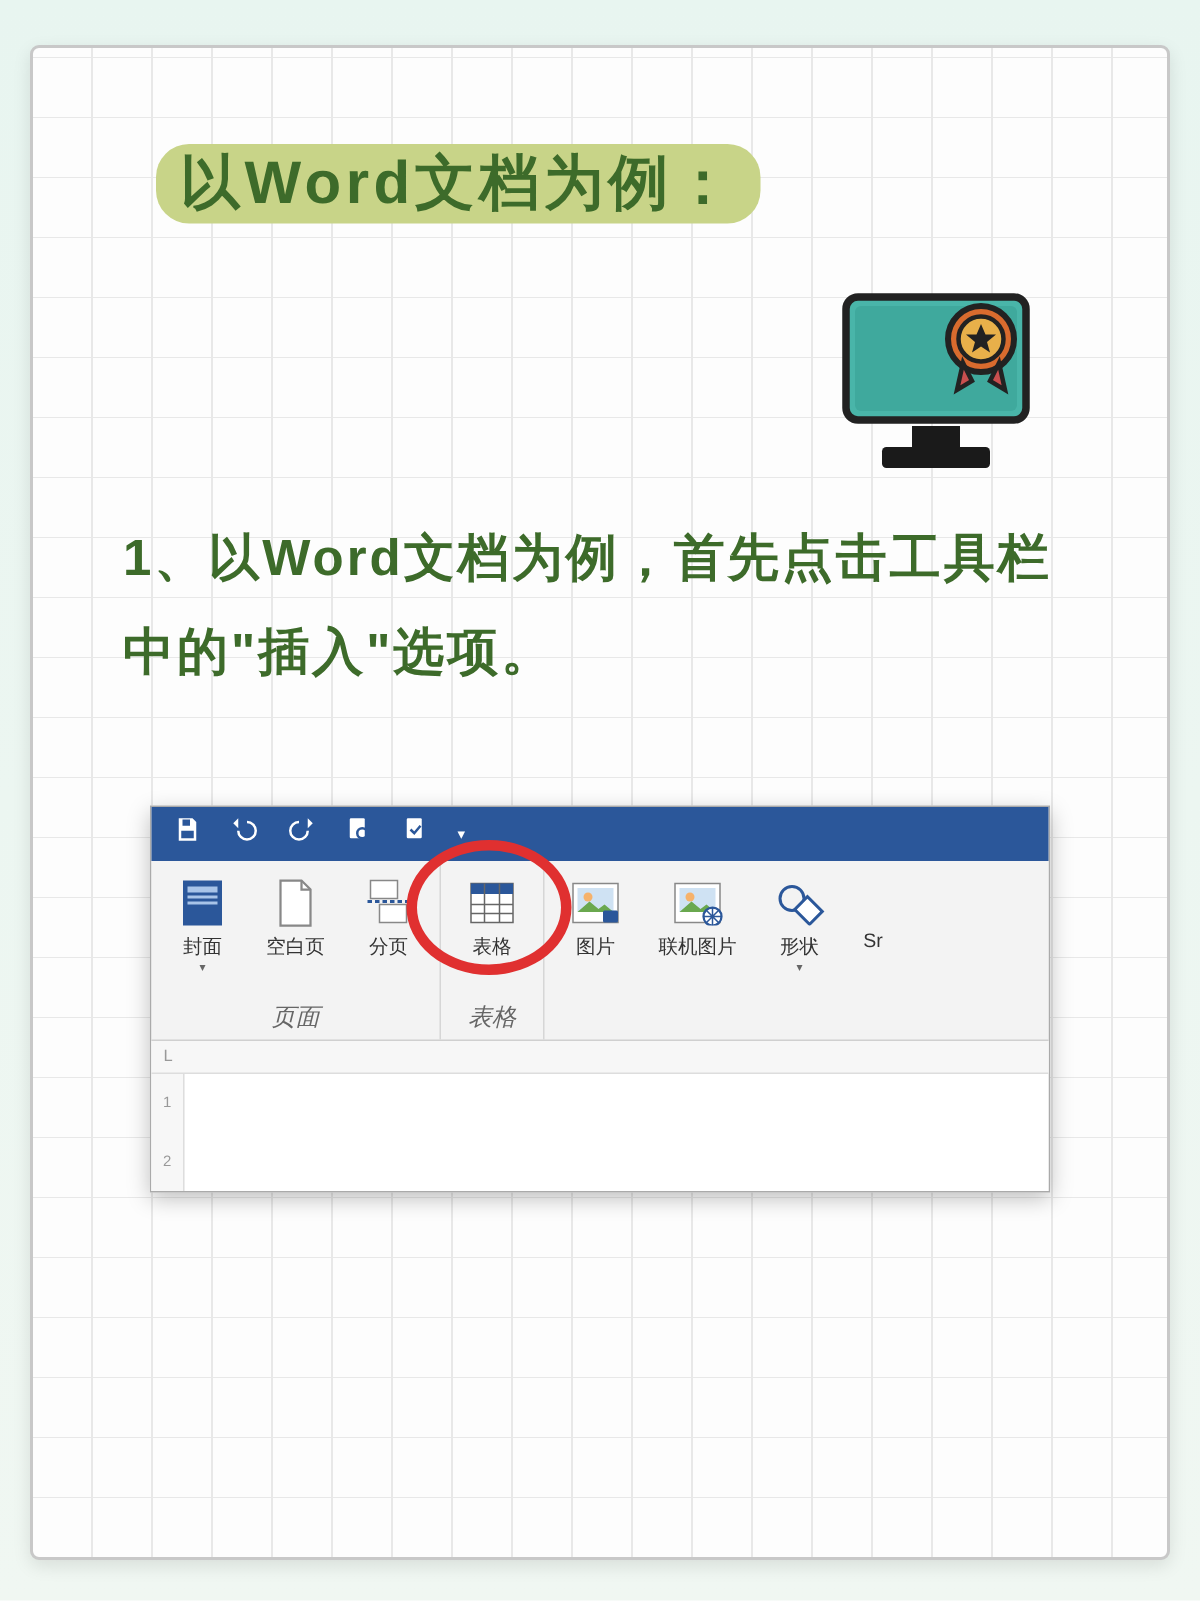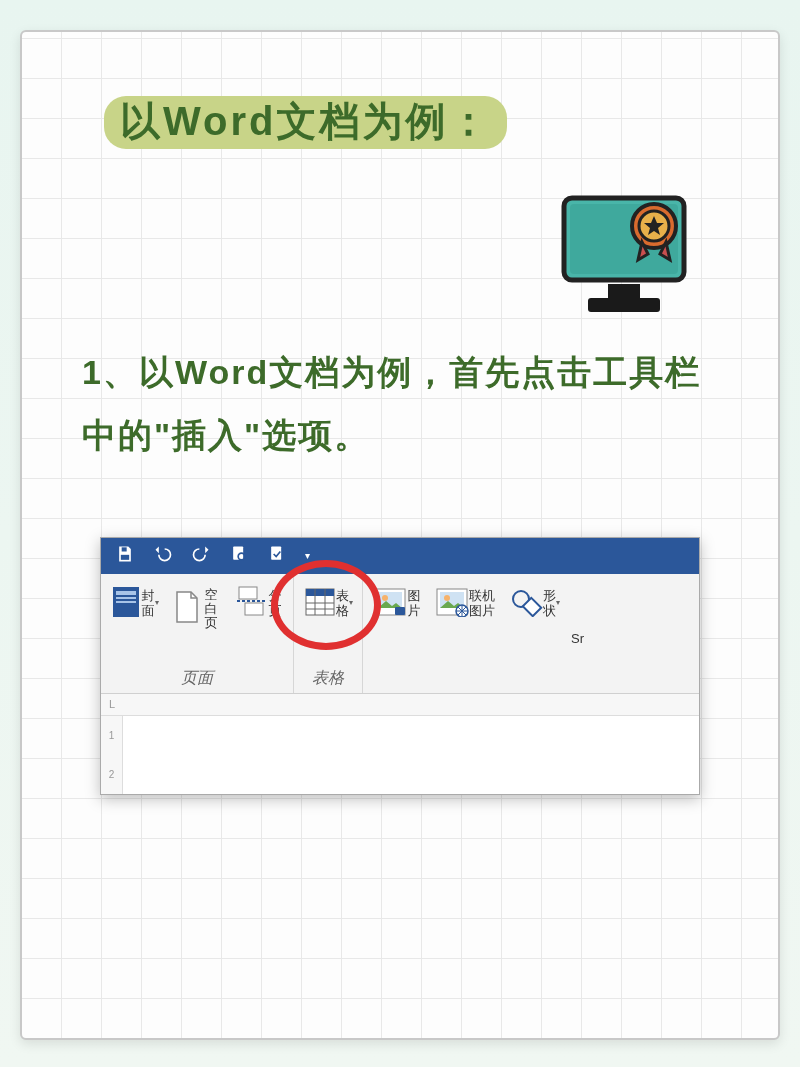--- a/index.html
+++ b/index.html
@@ -98,21 +98,21 @@
     height: 120px;
     display: flex;
   }
   .rgroup {
     display: flex;
     flex-direction: column;
     border-right: 1px solid #d6d6d6;
     padding: 6px 10px 2px 10px;
   }
   .rbtns { display: flex; gap: 14px; flex: 1; align-items: flex-start; padding-top: 4px; }
-  .rbtn { display: flex; flex-direction: row; align-items: center; width: 48px; cursor: pointer; }
+  .rbtn { display: flex; flex-direction: column; align-items: center; width: 48px; cursor: pointer; }
   .rbtn .ic { width: 36px; height: 36px; display: flex; align-items: center; justify-content: center; }
   .rbtn .lbl { font-size: 13px; color: #333; margin-top: 4px; text-align: center; line-height: 1.1; }
   .rbtn .dd { font-size: 8px; color: #666; margin-top: 2px; }
   .grplabel { font-size: 16px; color: #666; text-align: center; padding: 2px 0; font-style: italic; }
   .docarea { height: 100px; background: #fff; position: relative; }
   .ruler { height: 22px; background: #f7f7f7; border-bottom: 1px solid #ddd; display:flex; align-items:center; padding-left:8px; font-size:11px; color:#999; }
   .vruler { position:absolute; left:0; top:22px; bottom:0; width:22px; background:#f7f7f7; border-right:1px solid #ddd; display:flex; flex-direction:column; align-items:center; justify-content: space-around; font-size:10px; color:#999;}
   .red-circle {
     position: absolute;
     width: 110px;
@@ -271,21 +271,21 @@
             <div class="ic">
                 <svg width="34" height="30">
                   <circle cx="12" cy="12" r="8" fill="none" stroke="#2b579a" stroke-width="2"></circle>
                   <rect x="16" y="14" width="14" height="12" fill="#fff" stroke="#2b579a" stroke-width="2" transform="rotate(45 23 20)"></rect>
                 </svg>
               </div>
             <div class="lbl">形状</div>
             <div class="dd">▾</div>
           </div>
           <div class="rbtn" style="width:22px">
-            <div class="lbl" style="margin-top:48px">Sr</div>
+            <div class="lbl" style="margin-top:36px">Sr</div>
           </div>
         </div>
       </div>
     </div>
 
     <div class="docarea">
       <div class="ruler">
           <span>L</span>
         </div>
       <div class="vruler">

